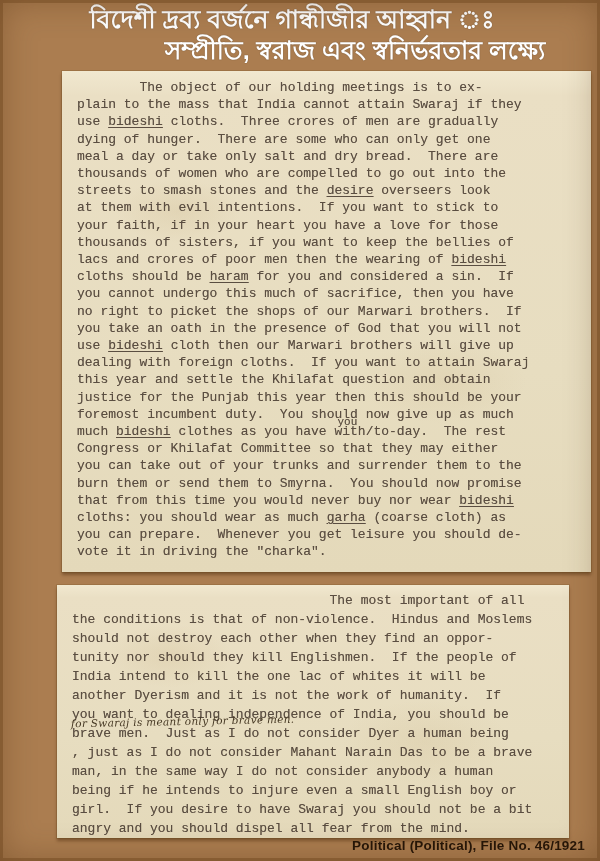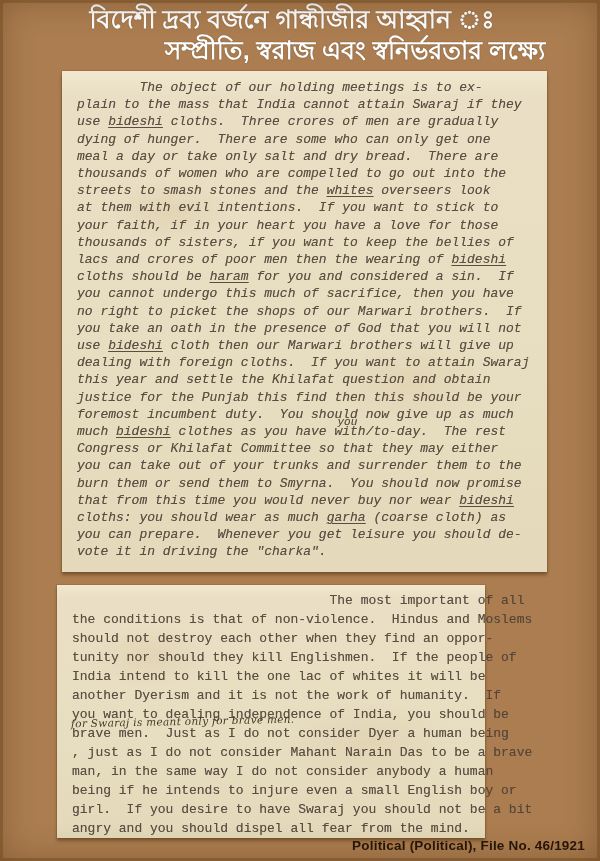--- a/index.html
+++ b/index.html
@@ -20,22 +20,22 @@
   .title .l1{transform:translateX(-8px);}
   .title .l2{transform:translateX(55px);}
   .paper{
     position:absolute;
     background:
       radial-gradient(ellipse 90px 45px at 22% 28%, rgba(178,148,92,.13), transparent 70%),
       radial-gradient(ellipse 120px 60px at 72% 62%, rgba(178,148,92,.11), transparent 70%),
       linear-gradient(180deg,#f1e8cf 0%,#eadfc4 5%,#e7ddc0 60%,#e4d9ba 100%);
     box-shadow:0 3px 3px rgba(70,40,10,.45), 0 0 0 1px rgba(125,88,44,.28);
   }
-  .paper1{left:62px;top:71px;width:485px;height:501px;font-style:italic;}
-  .paper2{left:57px;top:585px;width:428px;height:253px;}
+  .paper1{left:62px;top:71px;width:529px;height:501px;}
+  .paper2{left:57px;top:585px;width:512px;height:253px;}
   .doc{padding:8px 15px 0 15px;}
   .paper2 .doc{padding-top:6px;}
   .tline{
     font-family:"Liberation Mono","DejaVu Sans Mono",monospace;
     font-size:13px;color:#4f4237;white-space:pre;
     opacity:.92;text-shadow:0 0 .5px rgba(79,66,55,.55);
   }
   .paper1 .tline{line-height:17.2px;}
   .paper2 .tline{line-height:19px;}
   .u{text-decoration:underline;text-underline-offset:2px;text-align:center;}
@@ -61,33 +61,33 @@
 </header>
 
 <section class="paper paper1">
   <div class="doc">
       <div class="tline" style="padding-left: 8ch;"><span>The object of our holding meetings is to ex-</span></div>
       <div class="tline"><span>plain to the mass that India cannot attain Swaraj if they</span></div>
       <div class="tline"><span>use </span><span class="u">bideshi</span><span> cloths.  Three crores of men are gradually</span></div>
       <div class="tline"><span>dying of hunger.  There are some who can only get one</span></div>
       <div class="tline"><span>meal a day or take only salt and dry bread.  There are</span></div>
       <div class="tline"><span>thousands of women who are compelled to go out into the</span></div>
-      <div class="tline"><span>streets to smash stones and the </span><span class="u">whites</span><span> overseers look</span></div>
+      <div class="tline"><span>streets to smash stones and the </span><span class="u">desire</span><span> overseers look</span></div>
       <div class="tline"><span>at them with evil intentions.  If you want to stick to</span></div>
       <div class="tline"><span>your faith, if in your heart you have a love for those</span></div>
       <div class="tline"><span>thousands of sisters, if you want to keep the bellies of</span></div>
       <div class="tline"><span>lacs and crores of poor men then the wearing of </span><span class="u">bideshi</span></div>
       <div class="tline"><span>cloths should be </span><span class="u">haram</span><span> for you and considered a sin.  If</span></div>
       <div class="tline"><span>you cannot undergo this much of sacrifice, then you have</span></div>
       <div class="tline"><span>no right to picket the shops of our Marwari brothers.  If</span></div>
       <div class="tline"><span>you take an oath in the presence of God that you will not</span></div>
       <div class="tline"><span>use </span><span class="u">bideshi</span><span> cloth then our Marwari brothers will give up</span></div>
       <div class="tline"><span>dealing with foreign cloths.  If you want to attain Swaraj</span></div>
       <div class="tline"><span>this year and settle the Khilafat question and obtain</span></div>
-      <div class="tline"><span>justice for the Punjab this find then this should be your</span></div>
+      <div class="tline"><span>justice for the Punjab this year then this should be your</span></div>
       <div class="tline"><span>foremost incumbent duty.  You should now give up as much</span></div>
       <div class="tline"><span>much </span><span class="u">bideshi</span><span> clothes as you have </span><span class="supwrap"><span class="sup">you</span>with/to-day.</span><span>  The rest</span></div>
       <div class="tline"><span>Congress or Khilafat Committee so that they may either</span></div>
       <div class="tline"><span>you can take out of your trunks and surrender them to the</span></div>
       <div class="tline"><span>burn them or send them to Smyrna.  You should now promise</span></div>
       <div class="tline"><span>that from this time you would never buy nor wear </span><span class="u">bideshi</span></div>
       <div class="tline"><span>cloths: you should wear as much </span><span class="u">garha</span><span> (coarse cloth) as</span></div>
       <div class="tline"><span>you can prepare.  Whenever you get leisure you should de-</span></div>
       <div class="tline"><span>vote it in driving the "charka".</span></div>
     </div>

